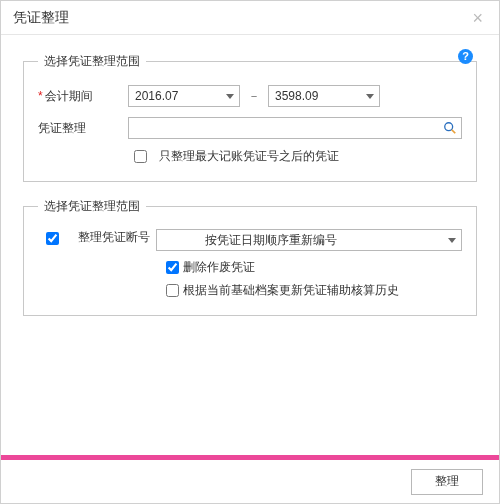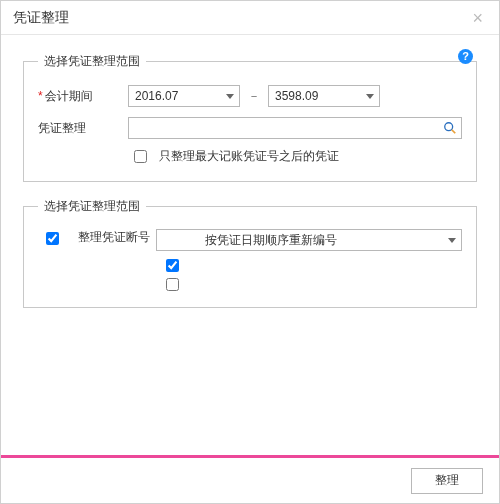--- a/index.html
+++ b/index.html
@@ -136,21 +136,21 @@
     align-items: flex-start;
     margin-bottom: 8px;
   }
   .rule-row .leading-chk { width: 28px; display:flex; justify-content:center; }
   .rule-row .label2 { width: 90px; text-align:right; padding-right:6px; white-space:nowrap; }
   .rule-subs { margin-left: 128px; }
   .rule-subs .chk { display:flex; align-items:center; margin-bottom:6px; }
   .rule-subs .chk input { margin: 0 4px 0 0; }
   .footer {
     height: 48px;
-    border-top: 3px solid #ec4899;
+    border-top: 5px solid #ec4899;
     display: flex;
     justify-content: flex-end;
     align-items: center;
     padding: 0 16px;
     gap: 12px;
   }
   .btn {
     min-width: 72px;
     height: 26px;
     border: 1px solid #b8b8b8;
@@ -219,23 +219,25 @@
       <div class="label2">整理凭证断号</div>
       <div class="combo full">
         <span>按凭证日期顺序重新编号</span>
         <span class="caret"></span>
       </div>
     </div>
 
     <div class="rule-subs">
       <div class="chk">
         <input type="checkbox" checked="" style="">
+        <span>删除作废凭证</span>
       </div>
       <div class="chk">
         <input type="checkbox" style="">
+        <span>根据当前基础档案更新凭证辅助核算历史</span>
       </div>
     </div>
   </fieldset>
 </div>
 
 <div class="footer">
   <button class="btn">整理</button>
 </div>
 
 </body></html>

